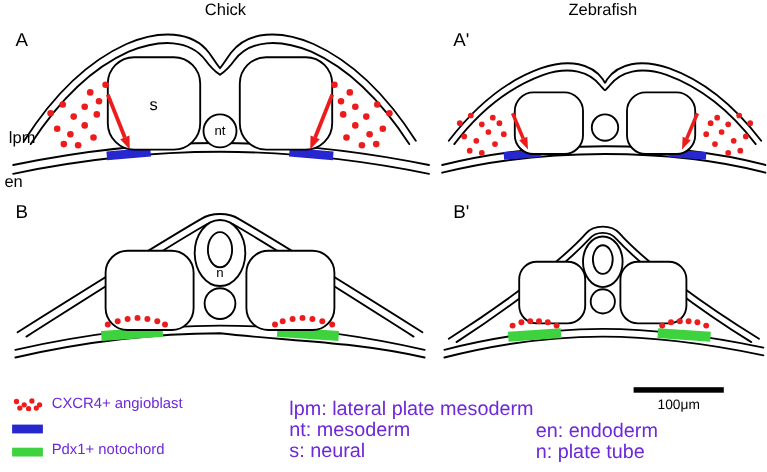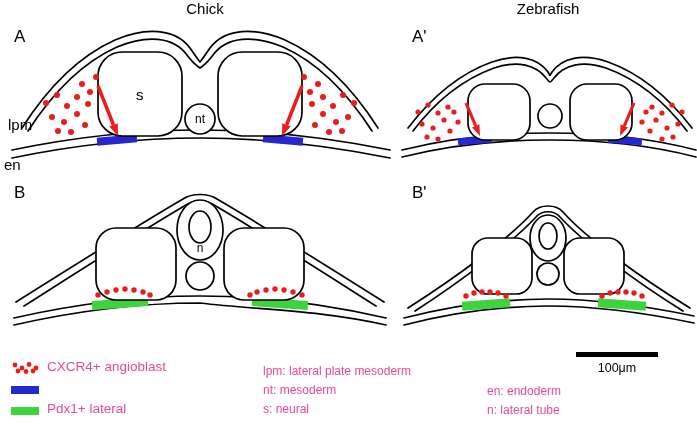--- a/index.html
+++ b/index.html
@@ -1,28 +1,28 @@
 <!DOCTYPE html>
 <html><head>
 <meta charset="utf-8">
 <style>
   html,body{margin:0;padding:0;background:#fff;}
   #figure{position:relative;width:697px;height:429px;background:#fff;overflow:hidden;
-          font-family:"Liberation Sans",sans-serif;color:#ec4899;text-decoration:underline;}
+          font-family:"Liberation Sans",sans-serif;color:#6d28d9;text-decoration:underline;}
   svg text{font-family:"Liberation Sans",sans-serif;fill:#000;}
   .outline{fill:none;stroke:#000;stroke-width:1.7;stroke-linecap:round;}
   .organ{fill:#fff;stroke:#000;stroke-width:1.7;}
   .title{font-size:15px;text-anchor:middle;}
   .panel-label{font-size:17px;}
   .anat{font-size:15px;}
   .anat-small{font-size:12px;text-anchor:middle;}
   .scale-text{font-size:12.5px;text-anchor:middle;}
   .legend{position:absolute;left:10px;top:358px;}
   .legend-row{display:flex;align-items:flex-end;gap:7px;height:16px;margin-bottom:5px;font-size:13.5px;}
-  .abbr{position:absolute;font-size:12px;line-height:19px;}
+  .abbr{position:absolute;font-size:18px;line-height:19px;}
   .abbr-col1{left:263px;top:362px;}
   .abbr-col2{left:487px;top:362px;margin-top:20px;}
 </style>
 </head>
 <body>
 
 <div id="figure">
 
 <svg width="697" height="429" viewBox="0 0 697 429">
 
@@ -249,28 +249,28 @@
     </div>
     <div class="legend-row">
       <svg width="30" height="10" viewBox="0 0 30 10">
         <rect x="1" y="1" width="28" height="8" fill="#2727cf"></rect>
       </svg>
     </div>
     <div class="legend-row">
       <svg width="30" height="10" viewBox="0 0 30 10">
         <rect x="1" y="1" width="28" height="8" fill="#3fd23f"></rect>
       </svg>
-      <span>Pdx1+ lateral</span>
+      <span>Pdx1+ notochord</span>
     </div>
   </div>
 
   
   <div class="abbr abbr-col1">
     <div>lpm: lateral plate mesoderm</div>
     <div>nt: mesoderm</div>
     <div>s: neural</div>
   </div>
   <div class="abbr abbr-col2">
     <div>en: endoderm</div>
-    <div>n: lateral tube</div>
+    <div>n: plate tube</div>
   </div>
 
 </div>
 
 </body></html>

